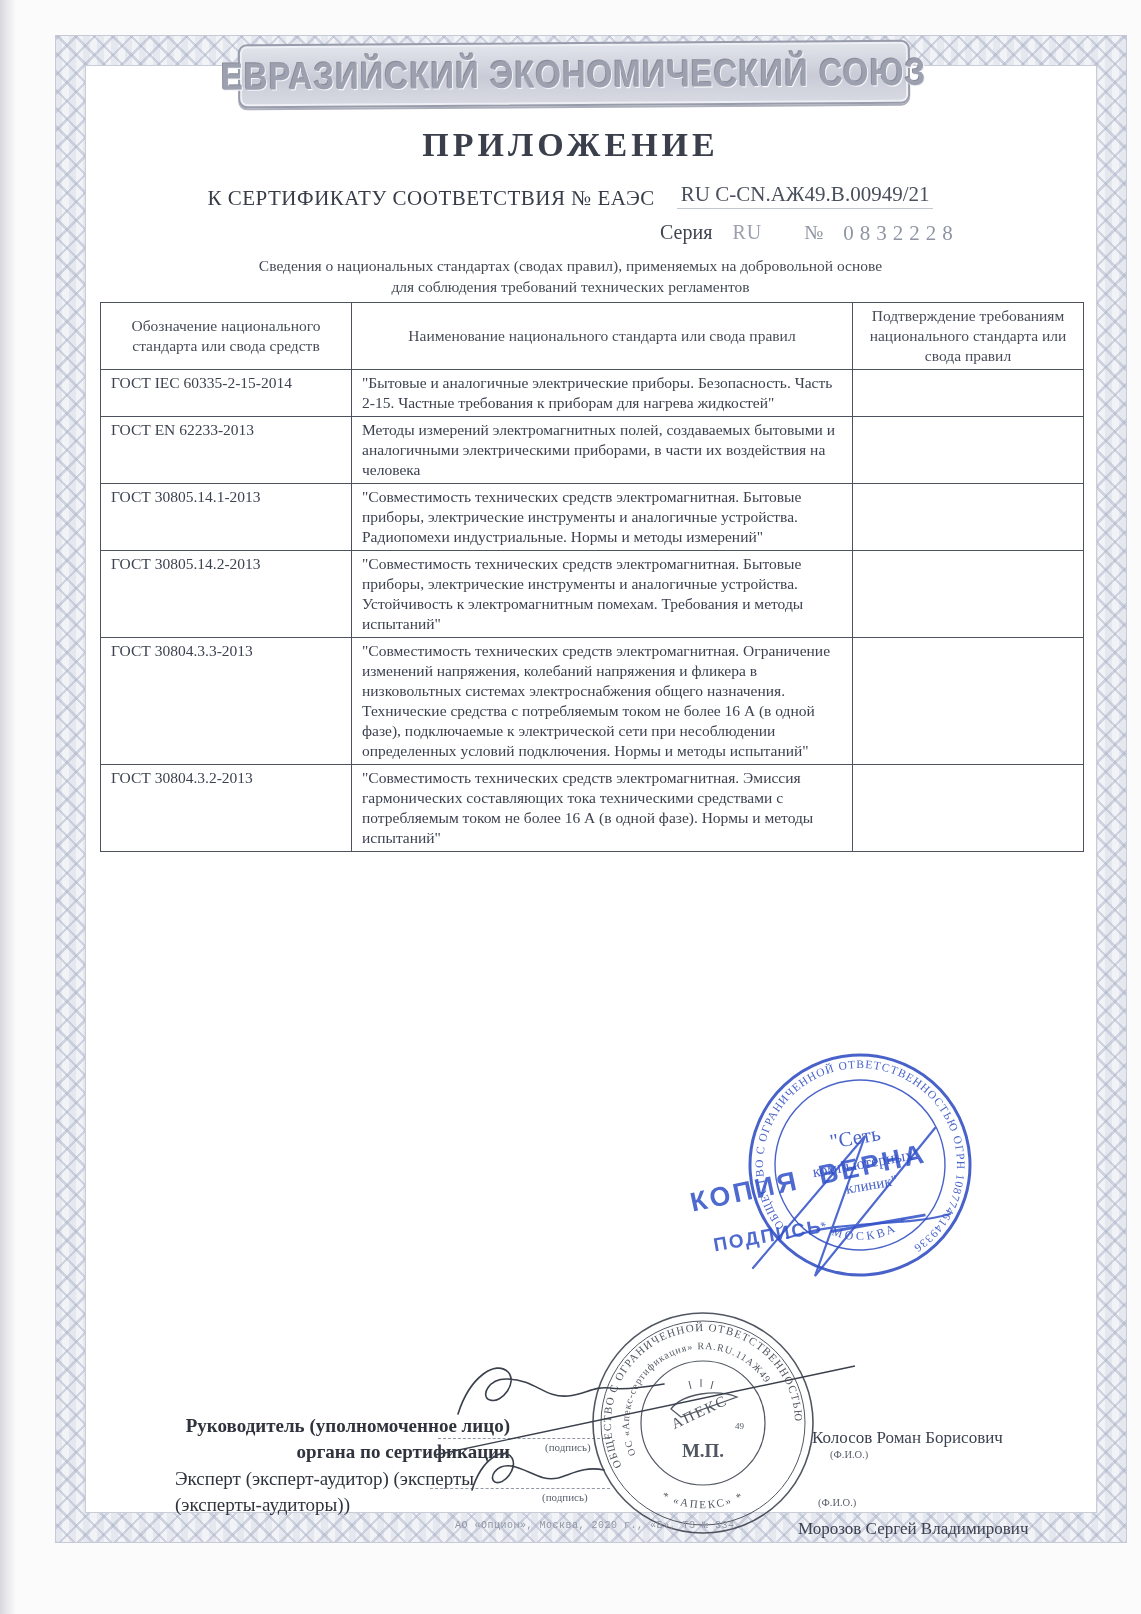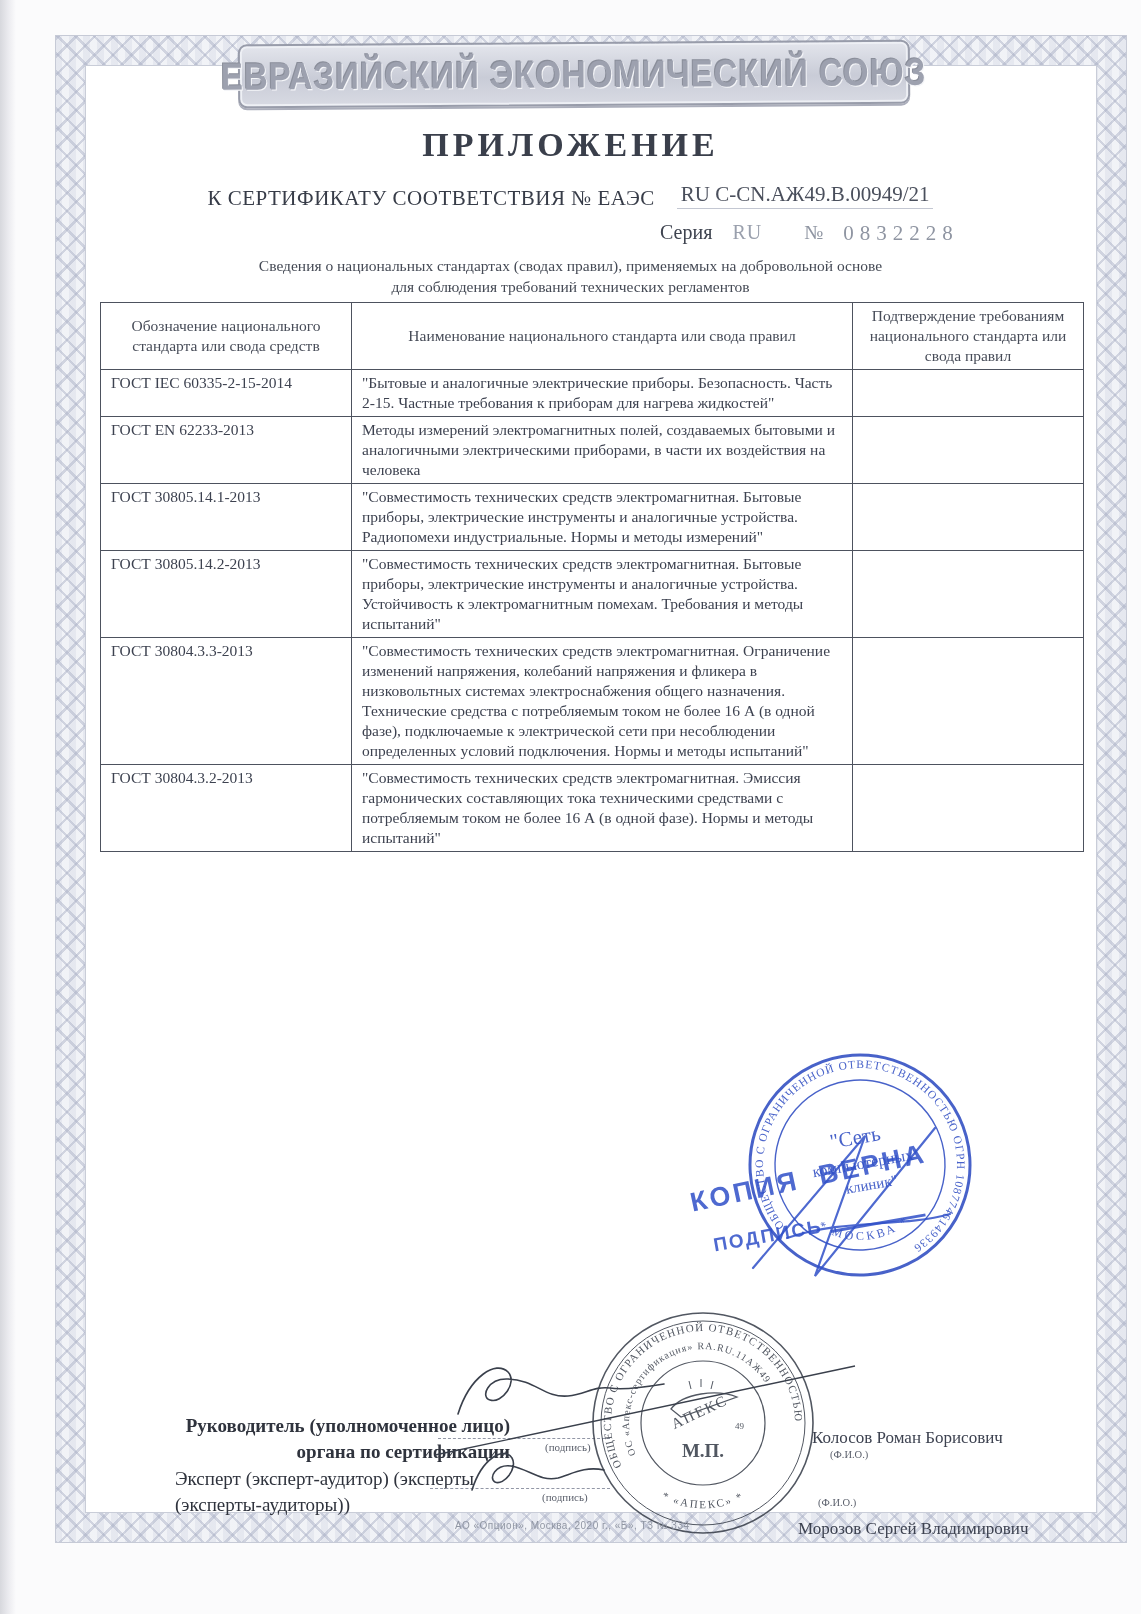--- a/index.html
+++ b/index.html
@@ -81,21 +81,21 @@
   .sig-caption.s2{left:542px;top:1491px;}
   .sig1{position:absolute;left:450px;top:1352px;width:220px;height:92px;z-index:7;}
   .sig2{position:absolute;left:462px;top:1440px;width:165px;height:62px;z-index:7;}
   .long-stroke{position:absolute;left:430px;top:1360px;width:430px;height:100px;z-index:8;}
   .black-stamp{position:absolute;left:585px;top:1305px;width:235px;height:235px;z-index:6;opacity:.88;}
   .name1{position:absolute;left:812px;top:1428px;z-index:7;font-size:17px;color:#3d4250;white-space:nowrap;}
   .fio1{position:absolute;left:830px;top:1449px;z-index:7;font-size:10.5px;color:#5b606c;}
   .name2{position:absolute;left:798px;top:1476px;z-index:7;font-size:17px;color:#3d4250;white-space:nowrap;margin-top:43px;}
   .fio2{position:absolute;left:818px;top:1497px;z-index:7;font-size:10.5px;color:#5b606c;}
   .print-info{position:absolute;left:455px;top:1520px;z-index:9;font-size:10px;color:#9096a3;
-    font-family:Liberation Sans, sans-serif;letter-spacing:.5px;}
+    font-family:Liberation Mono, monospace;letter-spacing:.5px;}
   svg text{font-family:"Liberation Serif","DejaVu Serif",serif;}
 </style>
 </head>
 <body>
 
 <div class="canvas">
   <div class="scan-edge"></div>
 
   <div class="page-frame">
     <div class="page-inner"></div>

